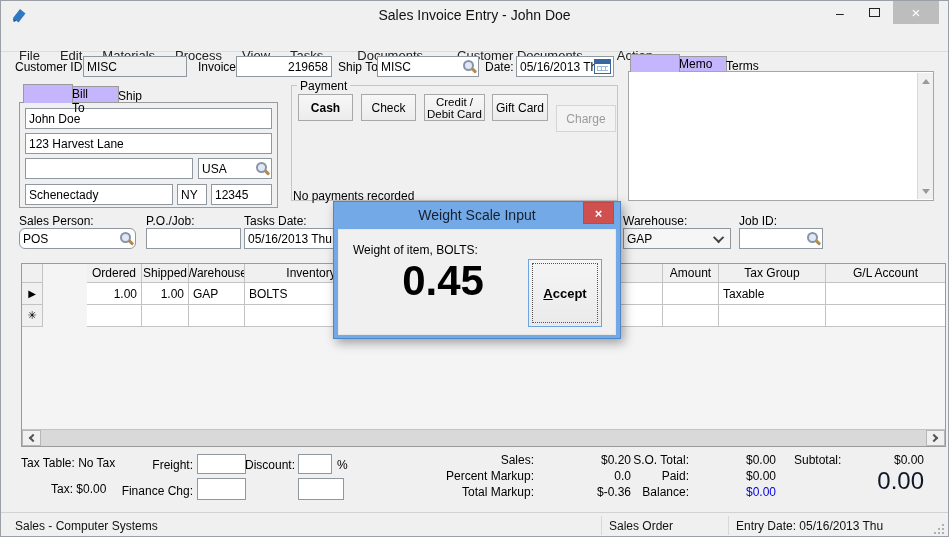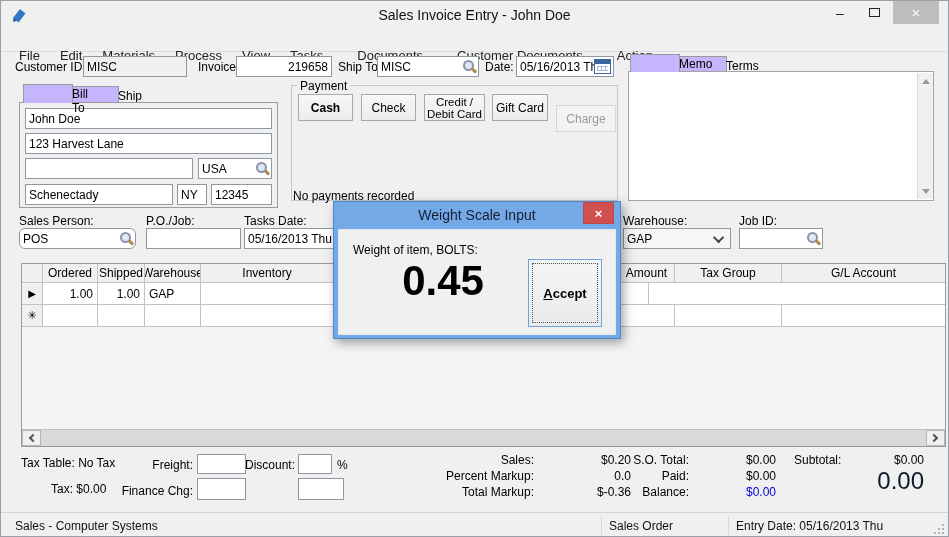--- a/index.html
+++ b/index.html
@@ -68,21 +68,21 @@
   
   .grid{position:absolute;left:20px;top:262px;width:925px;height:184px;border:1px solid #9a9a9a;
         background:#f4f4f4;font-size:12px;}
   .grow{display:flex;height:22px;}
   .grow.hdr{height:19px;}
   .gcell{border-right:1px solid #c3c3c3;border-bottom:1px solid #c3c3c3;overflow:hidden;white-space:nowrap;
          padding:0 4px;display:flex;align-items:center;background:#fff;}
   .gcell.hd{justify-content:center;background:#f0f0f0;}
   .gcell.selc{background:#f0f0f0;justify-content:center;padding:0;}
   .gcell.num{justify-content:flex-end;}
-  .c0{width:21px;}.c1{width:55px;}.c2{width:47px;}.c3{width:56px;}.c4{width:133px;}
+  .c0{width:21px;}.c1{width:55px;margin-left:44px;}.c2{width:47px;}.c3{width:56px;}.c4{width:133px;}
   .c5{width:285px;}.c6{width:56px;}.c7{width:107px;}.c8{flex:1;border-right:none;}
   .gfiller{height:102px;}
   .hscroll{position:absolute;left:0;bottom:0;width:100%;height:17px;background:#d9d9d9;border-top:1px solid #c2c2c2;display:flex;}
   .harrow{width:19px;height:100%;background:#f0f0f0;border:1px solid #b7b7b7;display:flex;align-items:center;justify-content:center;}
   .harrow.right{margin-left:auto;}
   .chl{width:6px;height:6px;border-left:2px solid #555;border-bottom:2px solid #555;transform:rotate(45deg);margin-left:3px;}
   .chr{width:6px;height:6px;border-left:2px solid #555;border-bottom:2px solid #555;transform:rotate(225deg);margin-right:3px;}
 
   
   .tr-lbl{position:absolute;font-size:12px;text-align:right;white-space:nowrap;}
@@ -236,20 +236,21 @@
       <div class="gcell hd c5"></div>
       <div class="gcell hd c6">Amount</div>
       <div class="gcell hd c7">Tax Group</div>
       <div class="gcell hd c8">G/L Account</div>
     </div>
     <div class="grow">
       <div class="gcell selc c0" style="font-size:10px;">▶</div>
       <div class="gcell num c1">1.00</div>
       <div class="gcell num c2">1.00</div>
       <div class="gcell c3">GAP</div>
+      <div class="gcell c4">BOLTS</div>
       <div class="gcell c5"></div>
       <div class="gcell num c6"></div>
       <div class="gcell c7">Taxable</div>
       <div class="gcell c8"></div>
     </div>
     <div class="grow">
       <div class="gcell selc c0" style="font-size:11px;">✳</div>
       <div class="gcell c1"></div>
       <div class="gcell c2"></div>
       <div class="gcell c3"></div>

